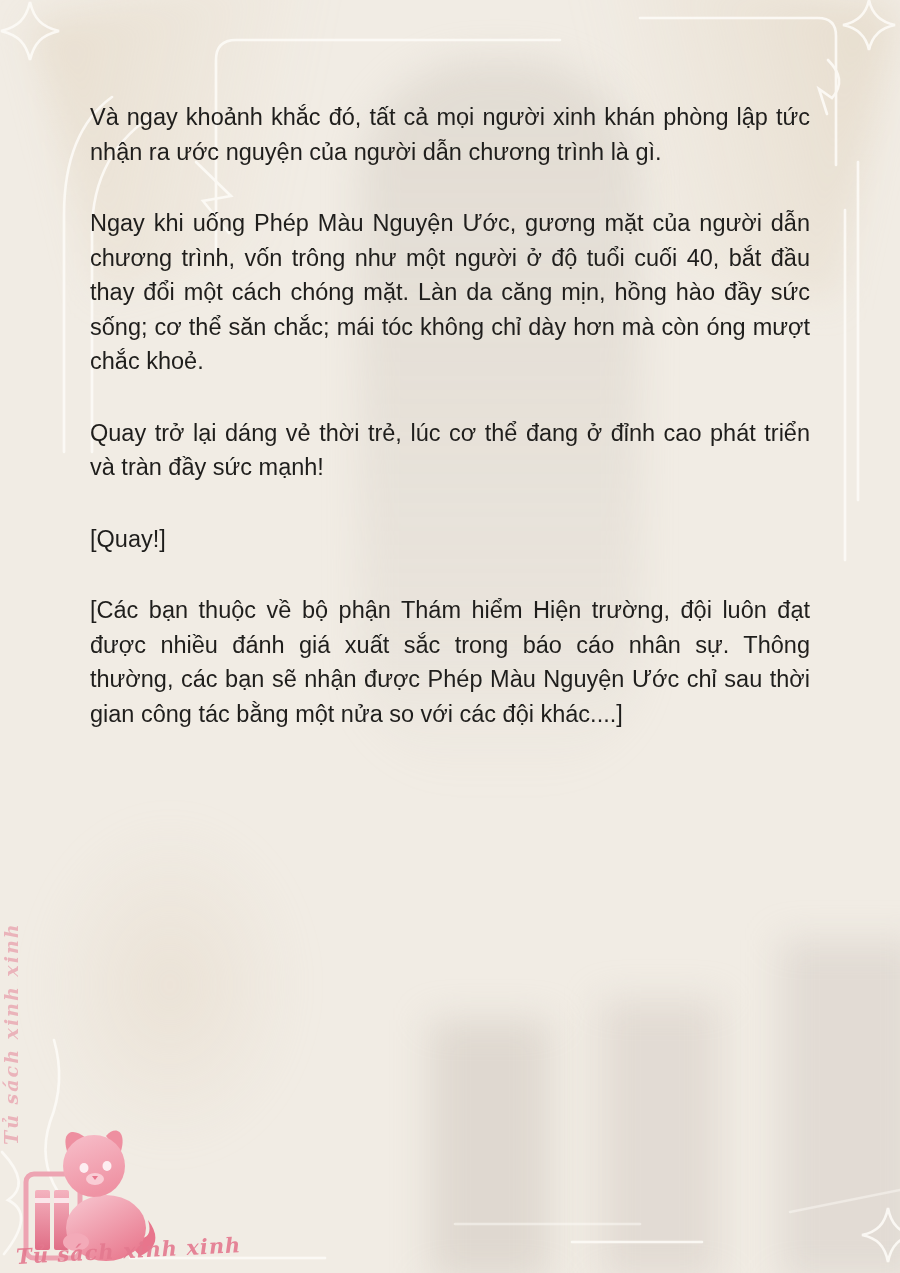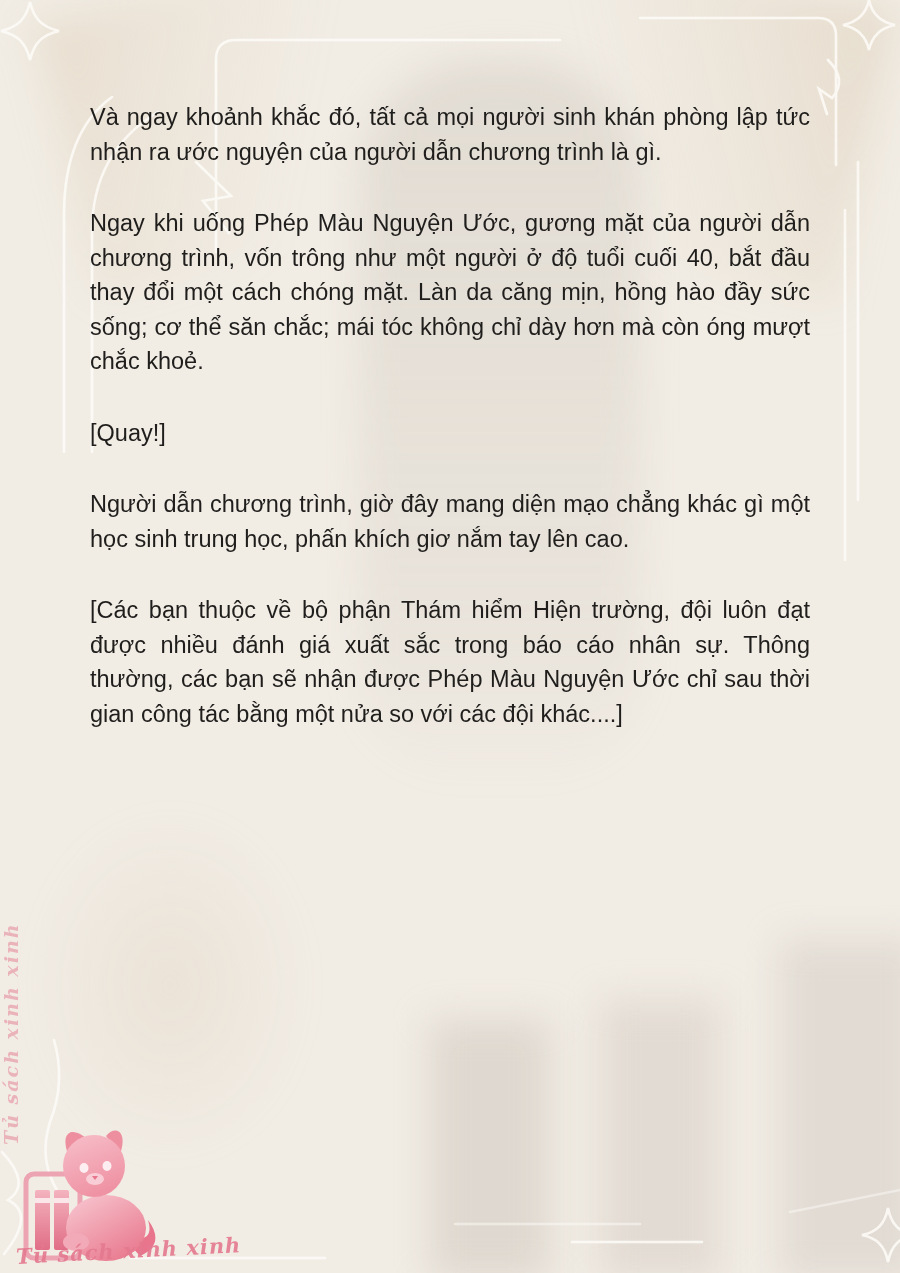--- a/index.html
+++ b/index.html
@@ -95,24 +95,24 @@
 
   <path d="M888,1208 C891,1224 899,1232 914,1235 C899,1238 891,1246 888,1262 C885,1246 877,1238 862,1235 C877,1232 885,1224 888,1208 Z"></path>
   <path d="M900,1190 L790,1212" opacity="0.5"></path>
 
   <path d="M130,1258 H325"></path>
   <path d="M572,1242 H702"></path>
   <path d="M455,1224 H640" opacity="0.55"></path>
 </svg>
 
 <div class="content">
-  <p>Và ngay khoảnh khắc đó, tất cả mọi người sinh khán phòng lập tức nhận ra ước nguyện của người dẫn chương trình là gì.</p>
+  <p>Và ngay khoảnh khắc đó, tất cả mọi người xinh khán phòng lập tức nhận ra ước nguyện của người dẫn chương trình là gì.</p>
   <p>Ngay khi uống Phép Màu Nguyện Ước, gương mặt của người dẫn chương trình, vốn trông như một người ở độ tuổi cuối 40, bắt đầu thay đổi một cách chóng mặt. Làn da căng mịn, hồng hào đầy sức sống; cơ thể săn chắc; mái tóc không chỉ dày hơn mà còn óng mượt chắc khoẻ.</p>
+  <p>Quay trở lại dáng vẻ thời trẻ, lúc cơ thể đang ở đỉnh cao phát triển và tràn đầy sức mạnh!</p>
   <p>[Quay!]</p>
-  <p>Người dẫn chương trình, giờ đây mang diện mạo chẳng khác gì một học sinh trung học, phấn khích giơ nắm tay lên cao.</p>
   <p>[Các bạn thuộc về bộ phận Thám hiểm Hiện trường, đội luôn đạt được nhiều đánh giá xuất sắc trong báo cáo nhân sự. Thông thường, các bạn sẽ nhận được Phép Màu Nguyện Ước chỉ sau thời gian công tác bằng một nửa so với các đội khác....]</p>
 </div>
 
 <div class="vertical-watermark">Tủ sách xinh xinh</div>
 
 <svg class="mascot" width="150" height="140" viewBox="0 0 150 140">
   <defs>
     <linearGradient id="catBody" x1="0" y1="0" x2="0.7" y2="1">
       <stop offset="0" stop-color="#f8c9d2"></stop>
       <stop offset="1" stop-color="#e97b90"></stop>

